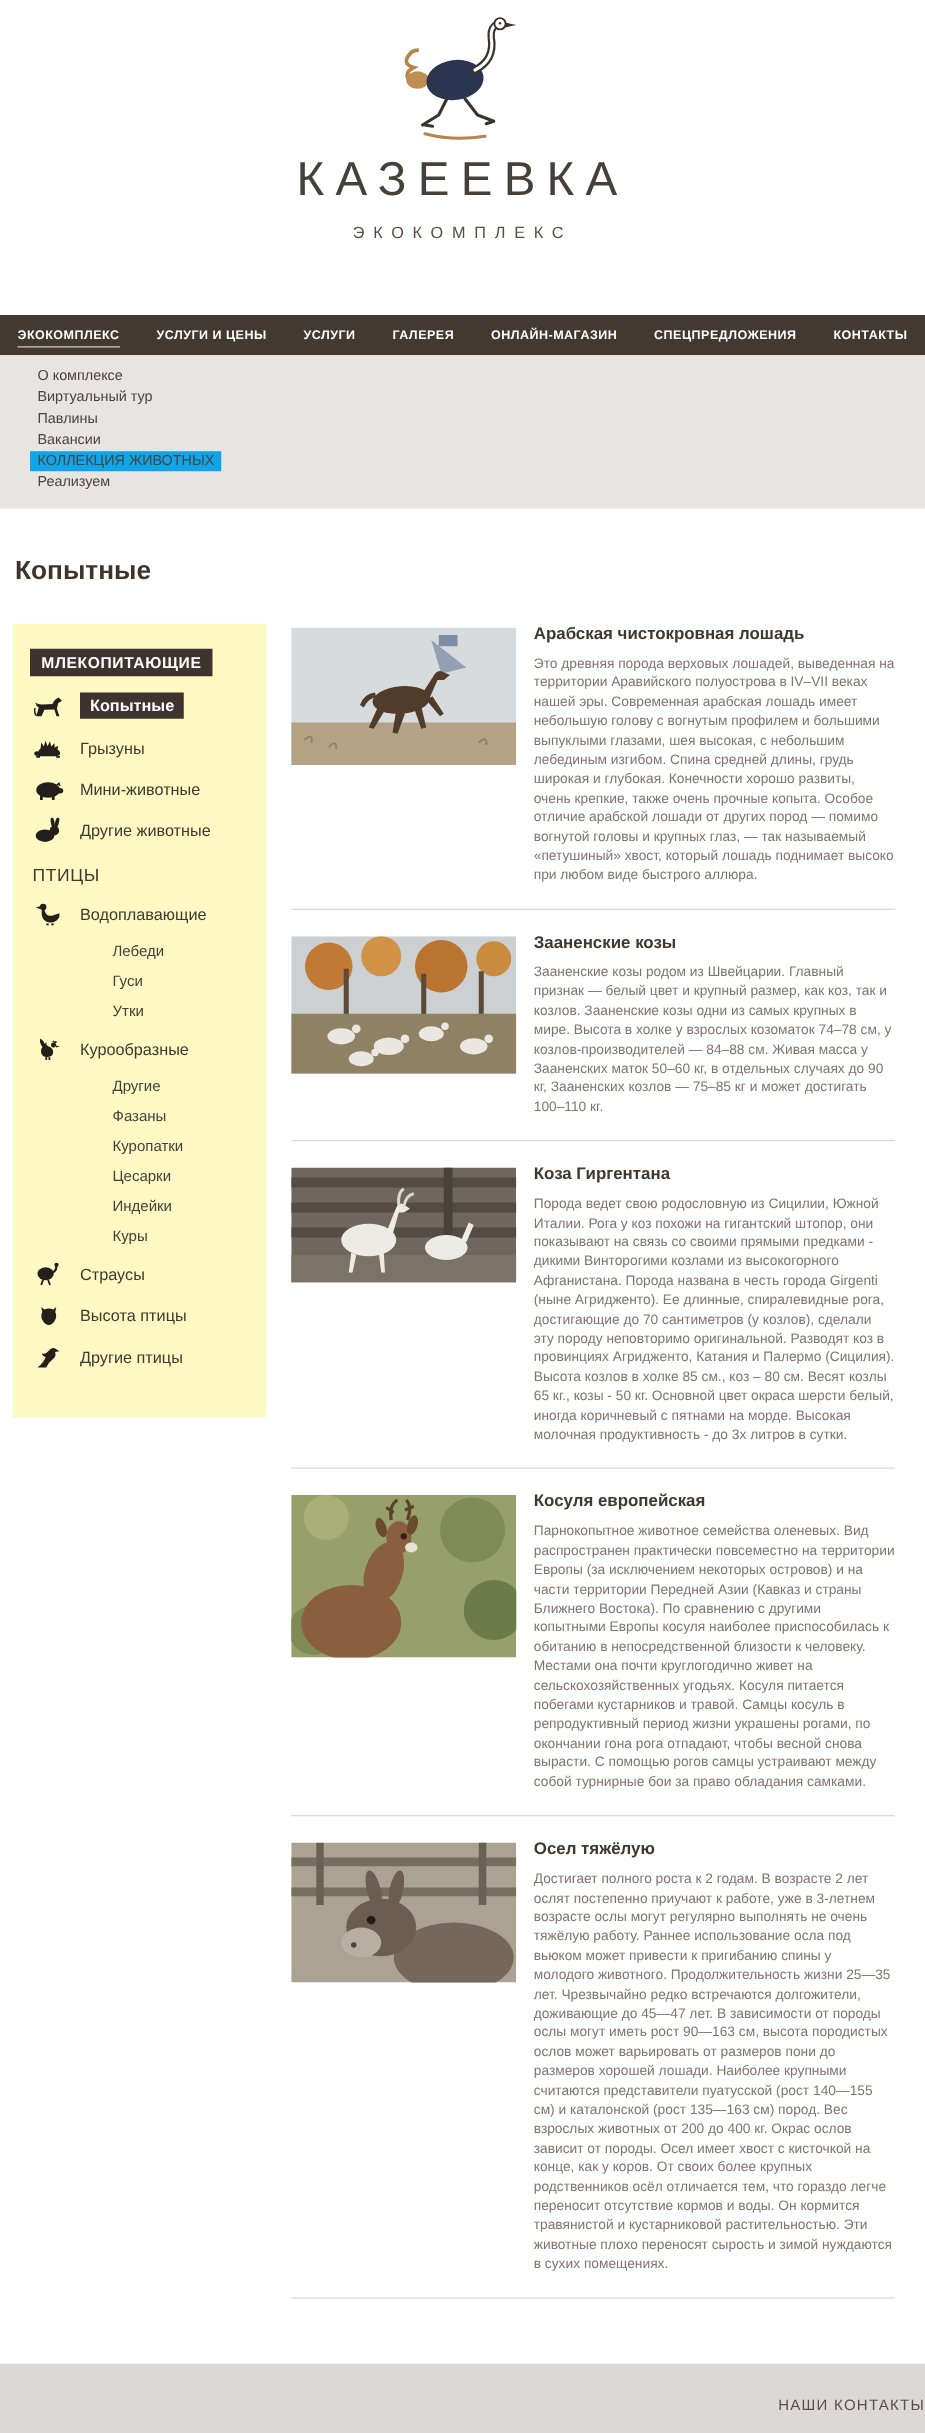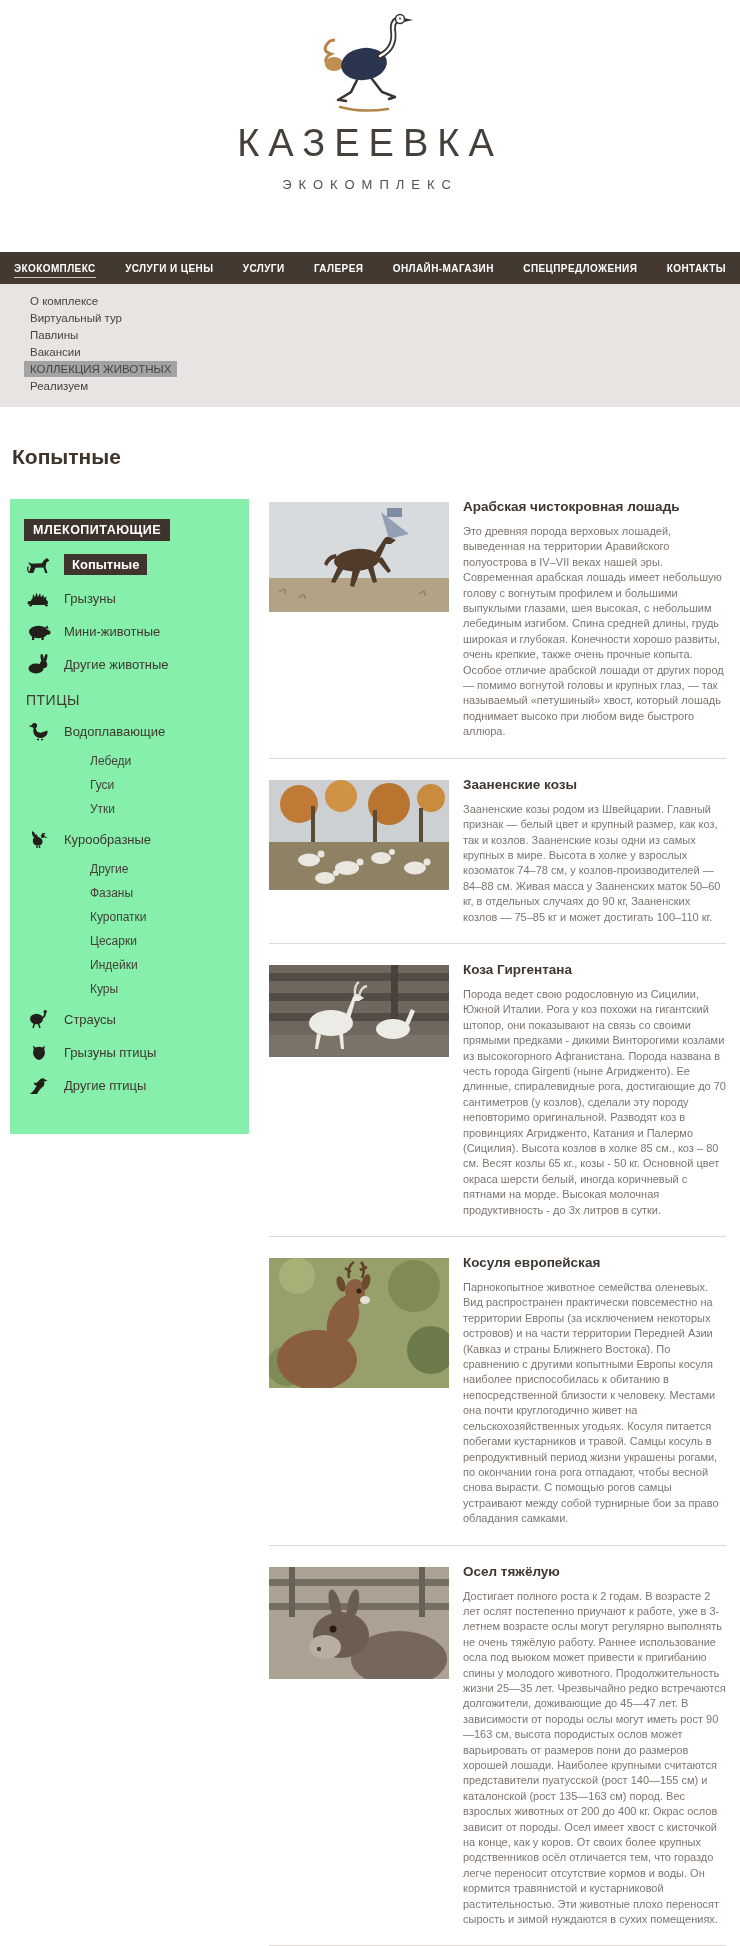--- a/index.html
+++ b/index.html
@@ -13,30 +13,30 @@
   .brand-subtitle { font-size:13px; letter-spacing:7px; color:#56504a; margin-top:12px; }
 
   
   .topnav { background:#443931; height:32px; display:flex; justify-content:space-between; align-items:center; padding:0 14px; }
   .topnav a { color:#fff; font-size:10px; font-weight:bold; letter-spacing:.4px; text-decoration:none; cursor:pointer; }
   .topnav a.active span { border-bottom:1px solid #cfc9c3; padding-bottom:3px; }
 
   
   .submenu { background:#e7e4e1; padding:8px 16px 12px; }
   .submenu a { display:block; width:max-content; margin:1px 8px; padding:2px 6px; font-size:11.5px; color:#4a443e; text-decoration:none; cursor:pointer; }
-  .submenu a.active { background:#a3a3a3; }
+  .submenu a.active { background:#0ea5e9; }
 
   
   h1.page-title { font-size:21px; color:#3e342c; margin:38px 0 30px 12px; font-weight:bold; }
 
   
   .layout { display:flex; align-items:flex-start; }
 
   
-  .sidebar { width:239px; margin-left:10px; background:#86efac; padding:20px 0 26px; flex:none; }
+  .sidebar { width:203px; margin-left:10px; background:#fef9c3; padding:20px 0 26px; flex:none; }
   .side-section-dark { margin:0 0 6px 14px; }
   .side-section-dark span { background:#3e342d; color:#fff; font-size:12.5px; font-weight:bold; letter-spacing:.5px; padding:4px 9px; display:inline-block; }
   .side-section-plain { font-size:14px; color:#403830; margin:18px 0 6px 16px; letter-spacing:.5px; }
   .side-item { display:flex; align-items:center; gap:10px; margin:13px 0 13px 14px; cursor:pointer; }
   .sicon { width:30px; flex:none; display:flex; justify-content:center; }
   .slabel { font-size:13px; color:#403830; }
   .side-item.selected .slabel { background:#3e342d; color:#fff; font-weight:bold; padding:3px 8px; }
   .side-sub { display:block; margin:10px 0 10px 80px; font-size:12px; color:#45403a; text-decoration:none; cursor:pointer; }
 
   
@@ -196,21 +196,21 @@
       </span>
       <span class="slabel">Страусы</span>
     </div>
 
     <div class="side-item">
       <span class="sicon">
         <svg width="26" height="20" viewBox="0 0 26 20">
             <path d="M7 3.5 L9.5 5.5 Q13 4 16.5 5.5 L19 3.5 L18.2 7.5 Q20 11 17.5 15 Q15.5 18 13 18 Q10.5 18 8.5 15 Q6 11 7.8 7.5 Z" fill="#231f1b"></path>
           </svg>
       </span>
-      <span class="slabel">Грызуны птицы</span>
+      <span class="slabel">Высота птицы</span>
     </div>
 
     <div class="side-item">
       <span class="sicon">
         <svg width="26" height="20" viewBox="0 0 26 20">
             <path d="M4 19 Q9 15 10.5 10.5 Q8 10 7.5 7.5 Q10 8.5 11.5 7 L14 4.5 Q16.5 2.5 18.5 4 L21.5 6 L18 6.5 Q19.5 10 16 12.5 Q12.5 15 11 19 Z" fill="#231f1b"></path>
           </svg>
       </span>
       <span class="slabel">Другие птицы</span>
     </div>

